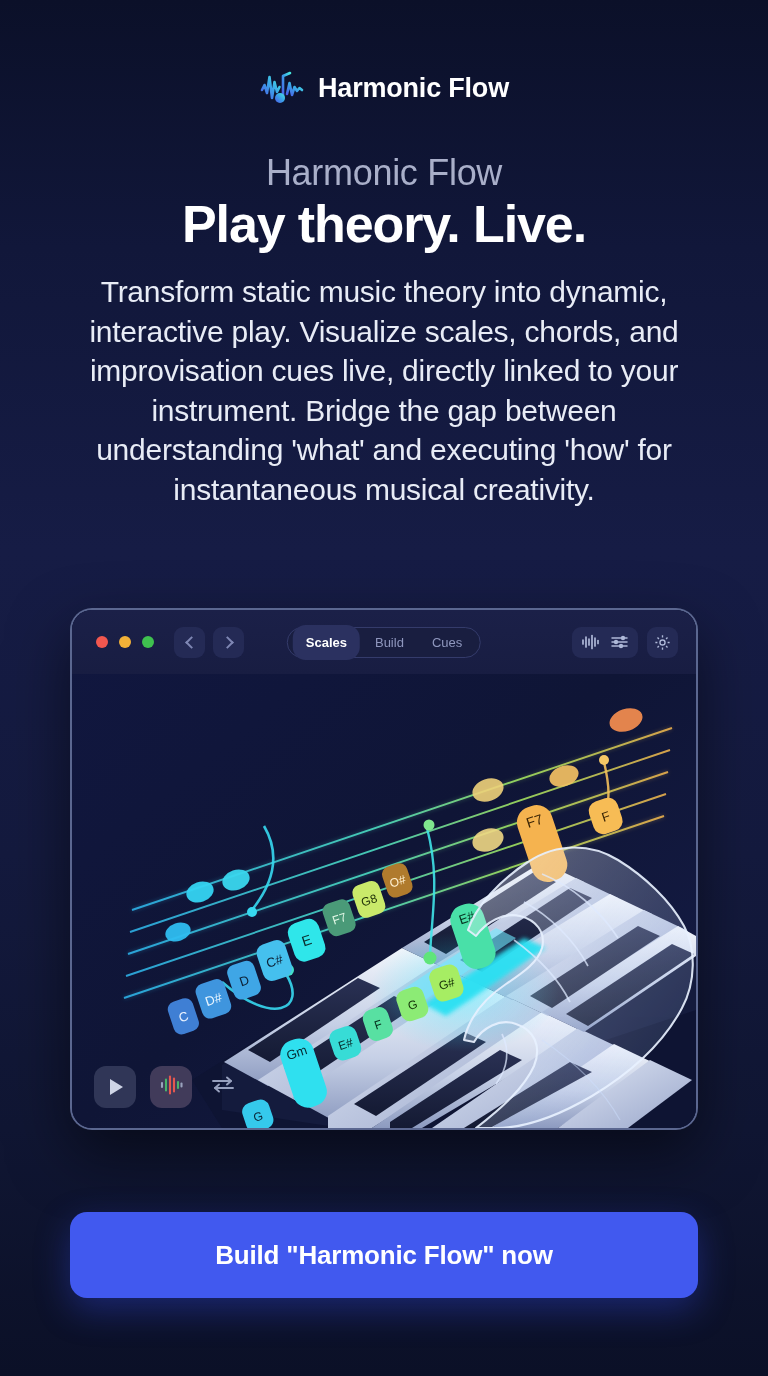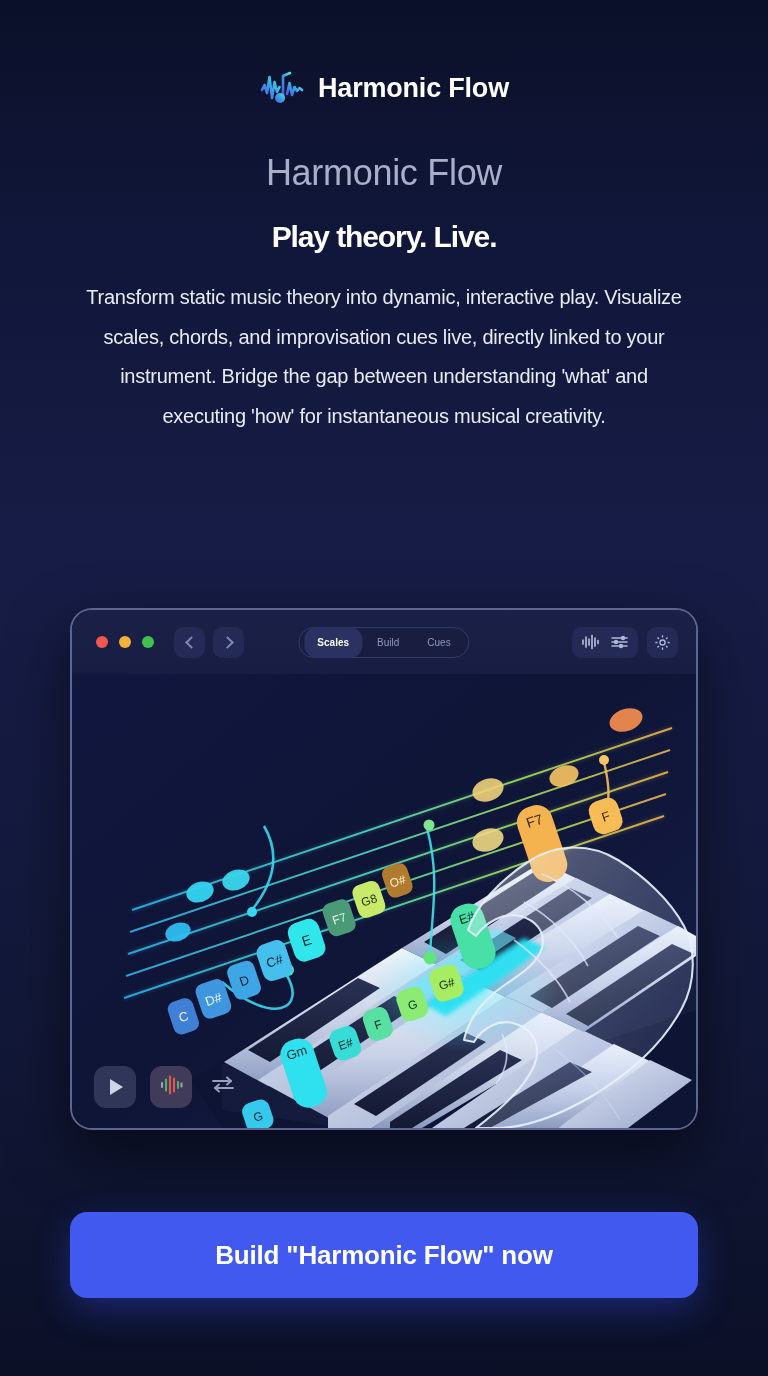--- a/index.html
+++ b/index.html
@@ -32,22 +32,22 @@
 
   .wrap{position:relative;z-index:2;width:768px;height:1304px;}
 
   
   .brand{display:flex;align-items:center;justify-content:center;gap:13px;padding-top:68px;}
   .brand-mark{width:46px;height:40px;display:block;}
   .brand-name{font-size:27px;font-weight:bold;color:#ffffff;letter-spacing:-.2px;}
 
   
   .eyebrow{margin-top:44px;text-align:center;font-size:36px;color:#a9afc9;font-weight:400;letter-spacing:-.3px;}
-  .headline{margin-top:26px;text-align:center;font-size:30px;font-weight:bold;color:#ffffff;letter-spacing:-1.1px;}
-  .blurb{margin:24px auto 0;width:616px;text-align:center;font-size:20px;line-height:39.5px;color:#e8ecf6;letter-spacing:-.25px;}
+  .headline{margin-top:0;text-align:center;font-size:52px;font-weight:bold;color:#ffffff;letter-spacing:-1.1px;}
+  .blurb{margin:18px auto 0;width:616px;text-align:center;font-size:30px;line-height:39.5px;color:#e8ecf6;letter-spacing:-.25px;}
 
   
   .window{position:absolute;left:70px;top:608px;width:628px;height:522px;
     border-radius:22px;border:2px solid rgba(150,168,214,.55);
     background:#141a3c;overflow:hidden;
     box-shadow:0 24px 60px rgba(0,0,0,.5);}
 
   .titlebar{position:relative;height:64px;display:flex;align-items:center;padding:0 18px;z-index:6;
     background:linear-gradient(180deg,#1b2048 0%,#181d42 100%);}
   .dots{display:flex;gap:11px;margin-left:6px;}
@@ -56,21 +56,21 @@
   .navbtns{display:flex;gap:8px;margin-left:20px;}
   .navbtn{width:31px;height:31px;border-radius:9px;background:#242a55;
     display:flex;align-items:center;justify-content:center;}
   .chev{width:9px;height:9px;border-left:2px solid #7f87b4;border-bottom:2px solid #7f87b4;}
   .chev.l{transform:rotate(45deg);margin-left:3px;}
   .chev.r{transform:rotate(-135deg);margin-right:3px;}
 
   .segwrap{position:absolute;left:50%;transform:translateX(-50%);
     display:flex;align-items:center;gap:2px;height:31px;padding:0 5px;
     border-radius:16px;border:1px solid #343b6b;background:rgba(26,31,64,.85);}
-  .seg{font-size:10px;color:#8f97be;padding:10px 13px;border-radius:13px;}
+  .seg{font-size:13px;color:#8f97be;padding:10px 13px;border-radius:13px;}
   .seg.active{background:#2b3160;color:#ffffff;font-weight:bold;}
 
   .tbright{margin-left:auto;display:flex;gap:9px;align-items:center;}
   .tbgroup{display:flex;align-items:center;gap:0;background:#242a55;border-radius:9px;height:31px;padding:0 4px;}
   .tbicon{width:29px;height:31px;display:flex;align-items:center;justify-content:center;}
   .tbsolo{width:31px;height:31px;border-radius:9px;background:#242a55;display:flex;align-items:center;justify-content:center;}
 
   
   .canvas{position:absolute;left:0;top:0;width:624px;height:518px;}
 

